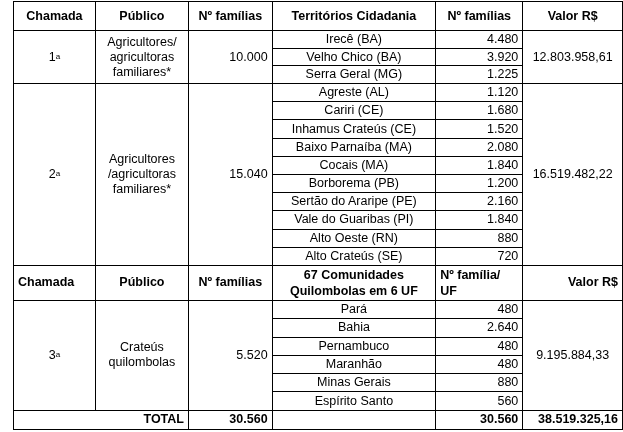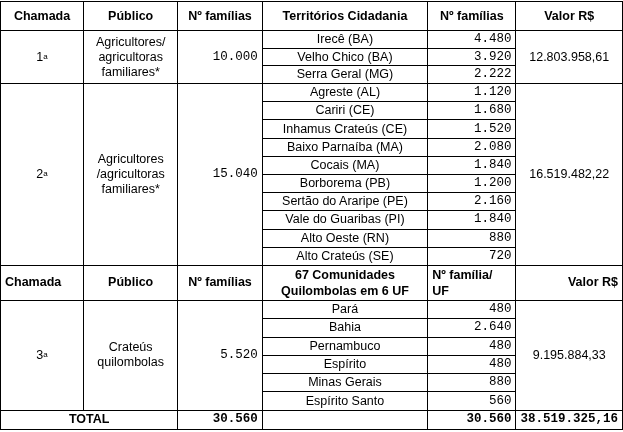--- a/index.html
+++ b/index.html
@@ -1,24 +1,24 @@
 <!DOCTYPE html>
 <html><head>
 <meta charset="utf-8">
 <style>
   html, body { margin: 0; padding: 0; background: #ffffff; }
   body { width: 623px; height: 432px; overflow: hidden; font-family: "Liberation Sans", sans-serif; font-size: 12.5px; color: #000; }
-  table { border-collapse: collapse; position: absolute; left: 0; top: 1px; table-layout: fixed; border-radius: 14px; }
+  table { border-collapse: collapse; position: absolute; left: 13px; top: 1px; table-layout: fixed; border-radius: 14px; }
   td { border: 1.5px solid #000; padding: 0 4px; line-height: 15px; vertical-align: middle; white-space: nowrap; }
   td.thin { border-width: 1px; }
   .hdr { font-weight: bold; text-align: center; }
   .c { text-align: center; margin-top: 25px; }
-  .r { text-align: right; font-family: Liberation Mono, monospace; }
+  .r { text-align: right; }
   .l { text-align: center; }
-  .b { font-weight: bold; }
+  .b { font-weight: bold; text-align: right; }
   .wrap { white-space: normal; }
   sup { font-size: 8px; vertical-align: top; position: relative; top: -1px; }
 </style>
 </head>
 <body>
 
 <table>
   <colgroup>
     <col style="width:84px">
     <col style="width:95px">
@@ -49,21 +49,21 @@
       <td class="c thin">Irecê (BA)</td>
       <td class="r thin">4.480</td>
       <td class="c" rowspan="3">12.803.958,61</td>
     </tr>
     <tr style="height:17.7px">
       <td class="c thin">Velho Chico (BA)</td>
       <td class="r thin">3.920</td>
     </tr>
     <tr style="height:17.7px">
       <td class="c thin">Serra Geral (MG)</td>
-      <td class="r thin">2.222</td>
+      <td class="r thin">1.225</td>
     </tr>
 
     <tr style="height:18.2px">
       <td class="l" rowspan="10"><span>2</span><sup>a</sup></td>
       <td class="c wrap" rowspan="10">
         <div>Agricultores</div>
         <div>/agricultoras</div>
         <div>familiares*</div>
       </td>
       <td class="r" rowspan="10">15.040</td>
@@ -136,21 +136,21 @@
     </tr>
     <tr style="height:18.3px">
       <td class="c thin">Bahia</td>
       <td class="r thin">2.640</td>
     </tr>
     <tr style="height:18.3px">
       <td class="c thin">Pernambuco</td>
       <td class="r thin">480</td>
     </tr>
     <tr style="height:18.3px">
-      <td class="c thin">Espírito</td>
+      <td class="c thin">Maranhão</td>
       <td class="r thin">480</td>
     </tr>
     <tr style="height:18.3px">
       <td class="c thin">Minas Gerais</td>
       <td class="r thin">880</td>
     </tr>
     <tr style="height:18.3px">
       <td class="c thin">Espírito Santo</td>
       <td class="r thin">560</td>
     </tr>

